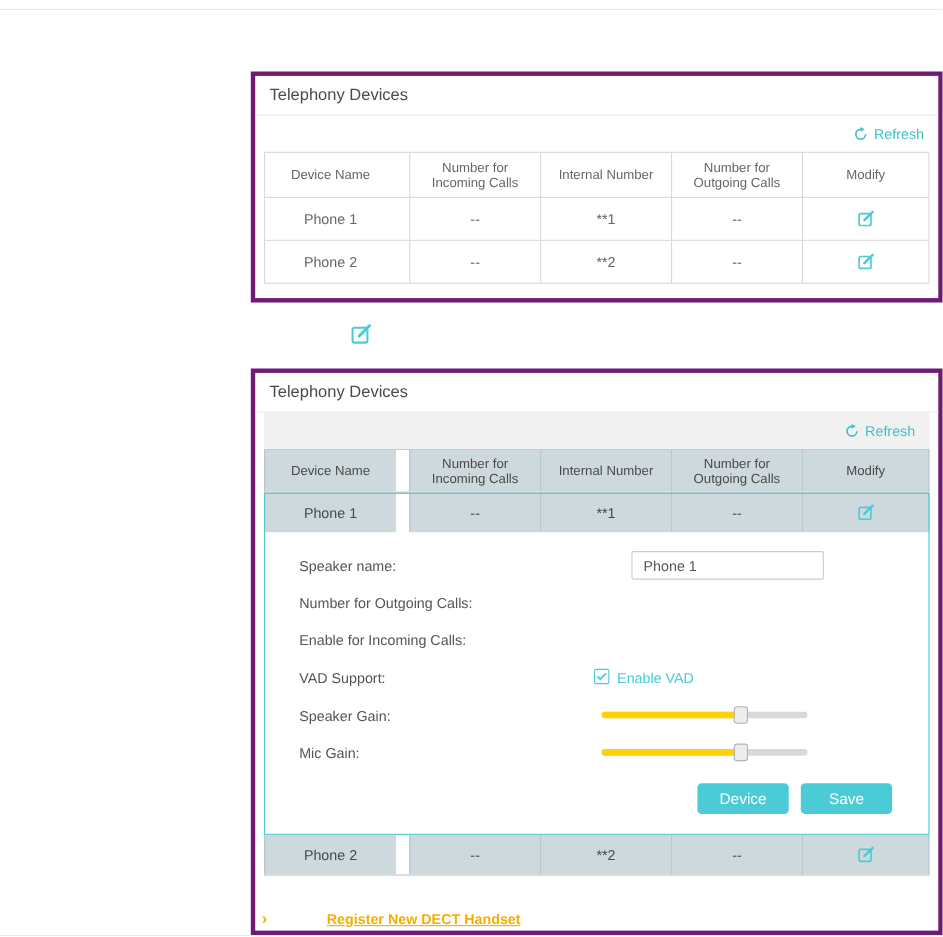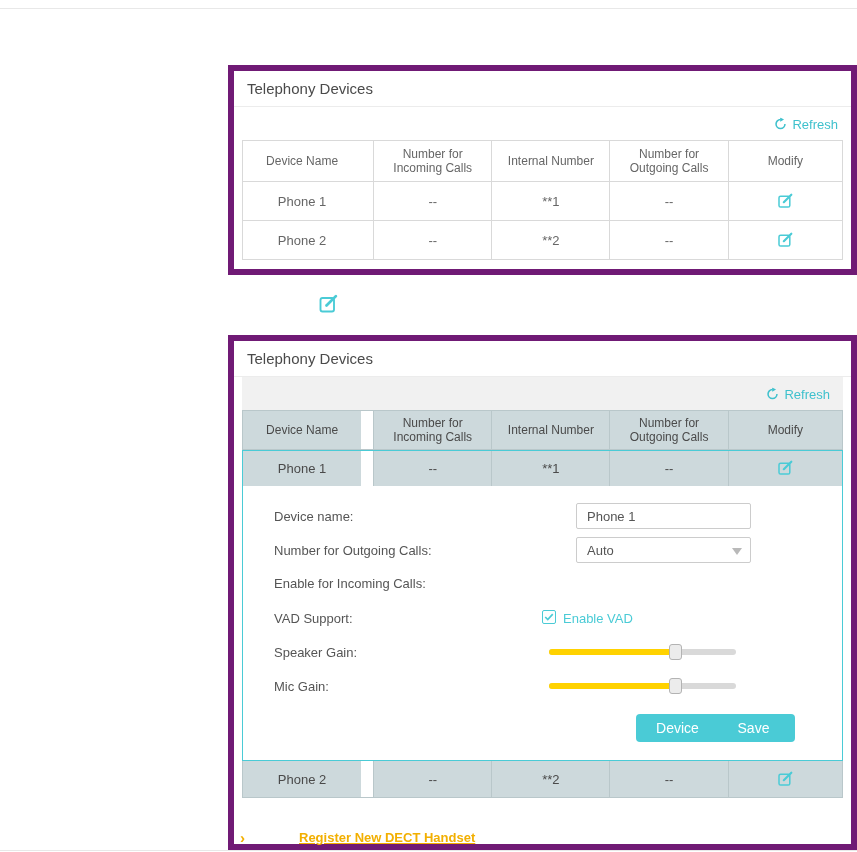--- a/index.html
+++ b/index.html
@@ -13,21 +13,21 @@
   *{margin:0;padding:0;}
   html,body{background:#fff;}
   body{
     width:857px;height:852px;position:relative;overflow:hidden;
     font-family:"Liberation Sans", sans-serif;color:#555;
   }
   .page-divider{position:absolute;left:0;width:857px;height:1px;background:#e8e8e8;}
   #divider-top{top:8px;}
   #divider-bottom{top:850px;}
 
-  .panel{position:absolute;box-sizing:border-box;background:#fff;border:6px solid #701a75;}
+  .panel{position:absolute;box-sizing:border-box;background:#fff;border:4px solid #701a75;}
   #panel-top{left:228px;top:65px;width:629px;height:210px;}
   #panel-bottom{left:228px;top:335px;width:629px;height:515px;}
 
   .panel-title{height:35px;line-height:35px;padding:0 13px;font-size:15px;color:#4a4a4a;
     border-bottom:1px solid #ececec;}
 
   .refresh-bar{position:relative;height:33px;}
   .refresh-link{position:absolute;right:13px;top:50%;transform:translateY(-50%);
     display:flex;align-items:center;gap:5px;color:#3fc1cd;font-size:13px;cursor:pointer;text-decoration:none;}
   .refresh-link svg{display:block;}
@@ -78,21 +78,21 @@
     align-items:center;justify-content:center;cursor:pointer;}
   .vad-text{position:absolute;left:321px;font-size:13px;color:var(--teal);line-height:15px;}
   .slider{position:absolute;left:307px;width:187px;height:6px;}
   .slider-track{position:absolute;left:0;top:0;width:100%;height:6px;background:#d9d9d9;border-radius:3px;cursor:pointer;}
   .slider-fill{position:absolute;left:0;top:0;height:6px;background:var(--yellow);border-radius:3px 0 0 3px;}
   .slider-handle{position:absolute;top:-5px;width:13px;height:16px;background:#ececec;
     border:1px solid #b3b3b3;border-radius:3px;box-sizing:border-box;cursor:pointer;}
   .fbtn{position:absolute;width:83px;height:28px;border:none;border-radius:4px;background:var(--teal);
     color:#fff;font-size:14px;font-family:"Liberation Sans", sans-serif;cursor:pointer;}
   #btn-cancel{left:394px;top:228px;}
-  #btn-save{left:470px;top:228px;}
+  #btn-save{left:488px;top:228px;}
 
   .register-row{margin:32px 0 0 6px;display:flex;align-items:center;gap:6px;}
   .reg-chev{color:var(--link-yellow);font-weight:bold;font-size:15px;line-height:15px;}
   .reg-link{color:var(--link-yellow);font-weight:bold;font-size:13px;text-decoration:underline;cursor:pointer;margin-left:48px;}
 </style>
 </head>
 <body>
 
 <div class="page-divider" id="divider-top"></div>
 <div class="page-divider" id="divider-bottom"></div>
@@ -192,28 +192,24 @@
         <span class="edit-btn">
           <svg width="16" height="16" viewBox="0 0 16 16">
             <rect x="2" y="3.2" width="10.8" height="10.8" rx="1.6" fill="none" stroke="currentColor" stroke-width="1.5"></rect>
             <path d="M6.8 9.2 L14.3 1.7" stroke="currentColor" stroke-width="2.2" stroke-linecap="round"></path>
           </svg>
         </span>
       </div>
     </div>
 
     <div class="form-area">
-      <label class="flabel" style="top:23px">Device name:</label>
+      <label class="flabel" style="top:23px">Speaker name:</label>
       <input class="finput" style="top: 17px;" value="Phone 1">
 
       <label class="flabel" style="top:57px">Number for Outgoing Calls:</label>
-      <div class="fselect" style="top:51px">
-        <span>Auto</span>
-        <span class="chev"></span>
-      </div>
 
       <label class="flabel" style="top:90px">Enable for Incoming Calls:</label>
 
       <label class="flabel" style="top:125px">VAD Support:</label>
       <span class="checkbox" style="top:124px">
         <svg width="10" height="10" viewBox="0 0 12 12">
           <path d="M1.5 6 L4.5 9 L10.5 2.5" fill="none" stroke="#4acbd6" stroke-width="2"></path>
         </svg>
       </span>
       <span class="vad-text" style="top:125px">Enable VAD</span>

